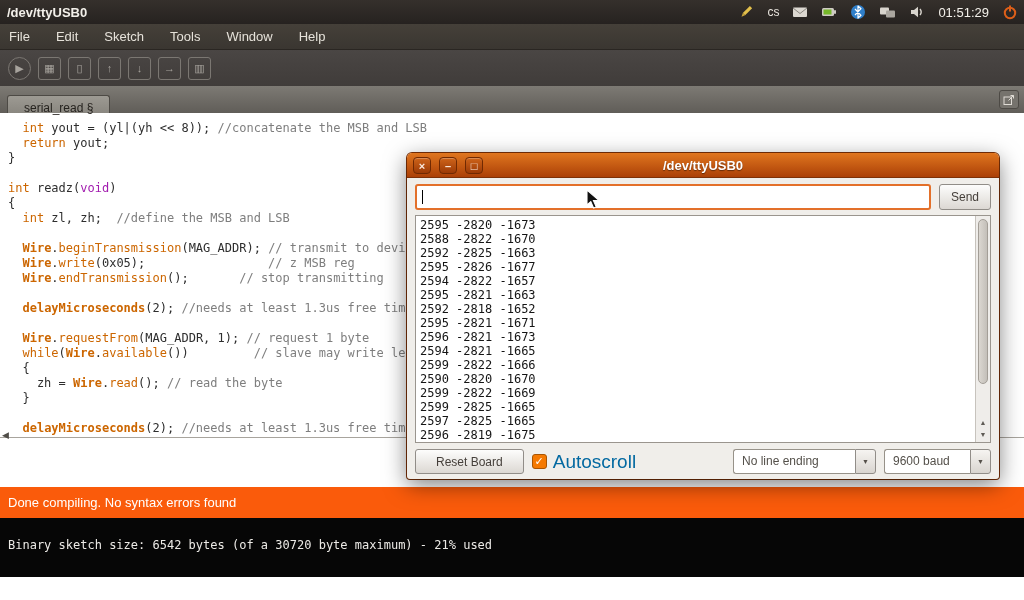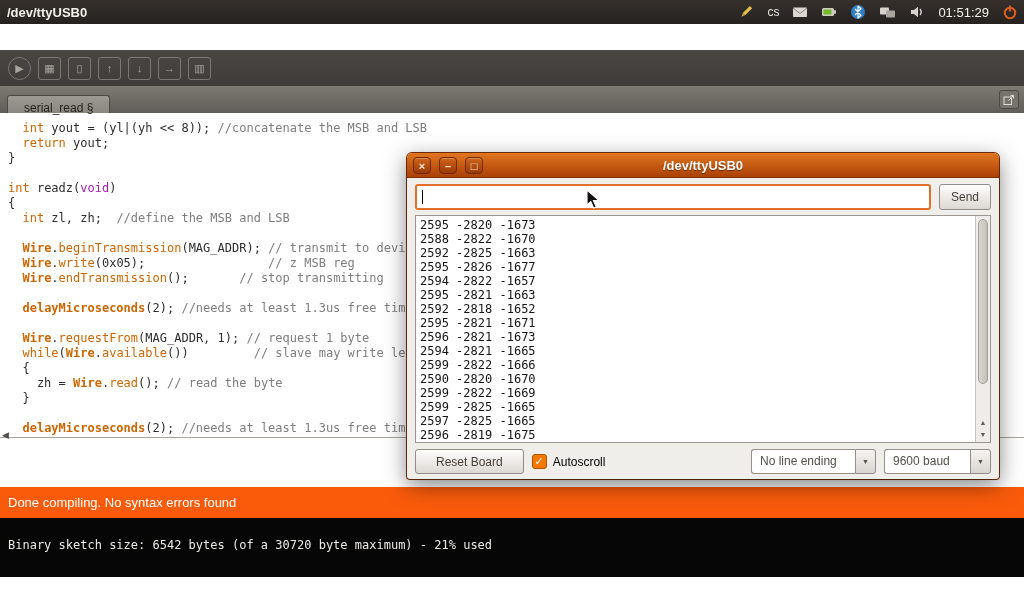--- a/index.html
+++ b/index.html
@@ -103,21 +103,21 @@
     background:linear-gradient(90deg,#dbd7d1,#c3bfb9); border:1px solid #a39e97; border-radius:6px; }
   .sw-step { position:absolute; left:0; width:14px; height:12px; text-align:center;
     font-size:7px; line-height:12px; color:#5f5b55; }
   .sw-step.up { bottom:13px; }
   .sw-step.down { bottom:1px; }
   .sw-controls { display:flex; align-items:center; gap:8px; margin-top:6px; }
   .sw-reset { padding:0 20px; height:25px; }
   .sw-check { display:flex; align-items:center; gap:6px; }
   .checkbox { width:15px; height:15px; background:#f57900; border:1px solid #a85400;
     border-radius:3px; color:#fff; font-size:11px; line-height:13px; text-align:center; }
-  .check-label { font-size:12px; color:#000000; }
+  .check-label { font-size:19px; color:#0369a1; }
   .sw-spacer { flex:1; }
   .combo { display:flex; height:25px; }
   .combo-text { background:#fff; border:1px solid #979289; border-right:none; border-radius:3px 0 0 3px;
     font-size:12px; line-height:23px; padding:0 8px; color:#54504a; white-space:nowrap; }
   .combo-btn { width:21px; background:linear-gradient(#f6f4f1,#d9d5d0); border:1px solid #918d88;
     border-radius:0 3px 3px 0; display:flex; align-items:center; justify-content:center;
     font-size:7px; color:#55504a; }
 
   .mouse-cursor { position:absolute; left:586px; top:189px; z-index:300; pointer-events:none; }
 </style>
@@ -172,20 +172,28 @@
       <span class="tray-item clock">01:51:29</span>
       <span class="tray-item">
         <svg width="16" height="16">
           <circle cx="8" cy="9" r="5.2" fill="none" stroke="#dd5f19" stroke-width="2"></circle>
           <rect x="7" y="1.5" width="2" height="6" fill="#dd5f19"></rect>
         </svg>
       </span>
     </div>
   </div>
 
+  <div class="menu-bar" id="menu-bar">
+      <span class="menu-item">File</span>
+      <span class="menu-item">Edit</span>
+      <span class="menu-item">Sketch</span>
+      <span class="menu-item">Tools</span>
+      <span class="menu-item">Window</span>
+      <span class="menu-item">Help</span>
+    </div>
 
   <div class="toolbar" id="toolbar">
       <div class="tb-btn circle">
         <span>▶</span>
       </div>
       <div class="tb-btn">
         <span>▦</span>
       </div>
       <div class="tb-btn">
         <span>▯</span>
@@ -272,21 +280,21 @@
         </div>
       </div>
       <div class="sw-controls">
         <button class="btn sw-reset">Reset Board</button>
         <span class="sw-check">
           <span class="checkbox">✓</span>
           <span class="check-label">Autoscroll</span>
         </span>
         <span class="sw-spacer"></span>
         <span class="combo">
-          <span class="combo-text" style="width:104px">No line ending</span>
+          <span class="combo-text" style="width:122px">No line ending</span>
           <span class="combo-btn">▼</span>
         </span>
         <span class="combo">
           <span class="combo-text" style="width:86px">9600 baud</span>
           <span class="combo-btn">▼</span>
         </span>
       </div>
     </div>
   </div>
 

